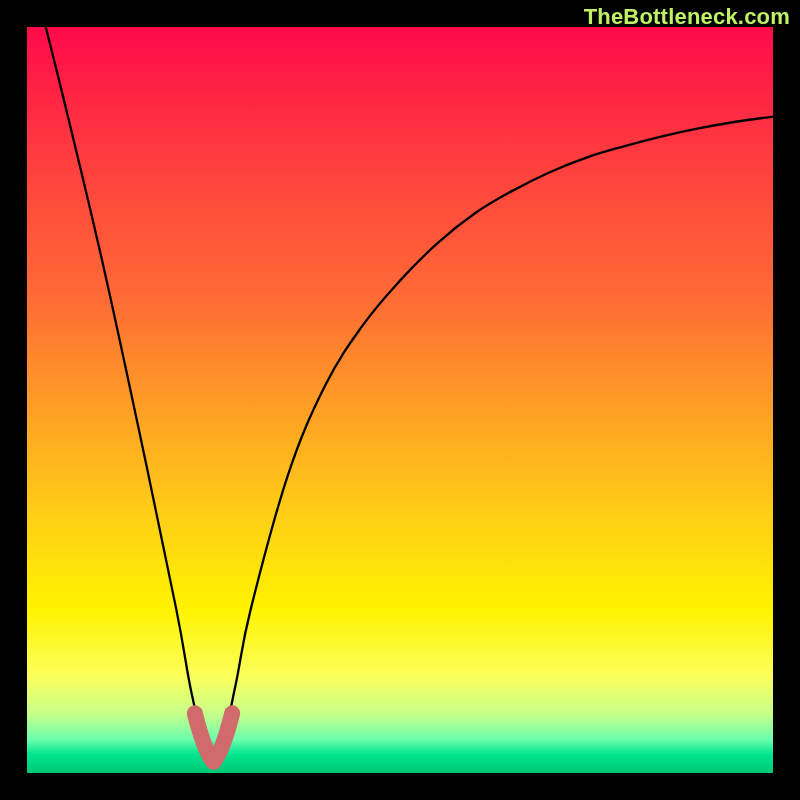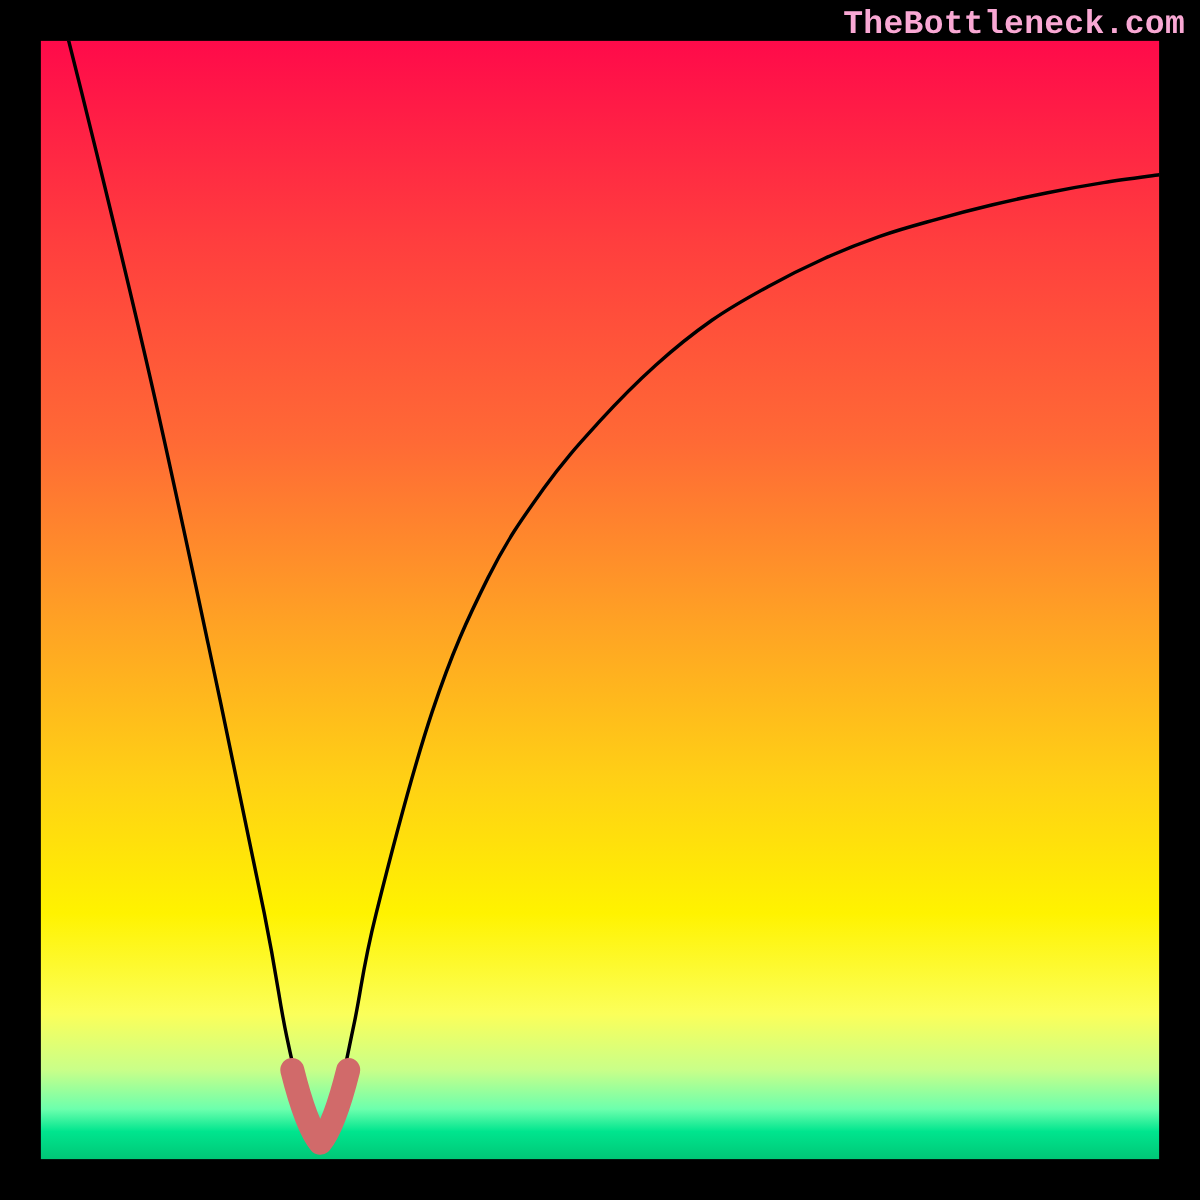--- a/index.html
+++ b/index.html
@@ -16,24 +16,24 @@
     top: 27px;
     width: 746px;
     height: 746px;
     overflow: hidden;
     background: #000;
   }
   .attribution {
     position: absolute;
     top: 4px;
     right: 10px;
-    font-family: Liberation Mono, monospace;
+    font-family: Liberation Sans, sans-serif;
     font-size: 22px;
     font-weight: 600;
-    color: #f9a8d4;
+    color: #bef264;
     z-index: 5;
     letter-spacing: 0.2px;
   }
 </style>
 </head>
 <body>
 
 <div class="frame">
   <svg id="chart-svg" width="746" height="746" viewBox="0 0 746 746" preserveAspectRatio="none">
     <defs>

